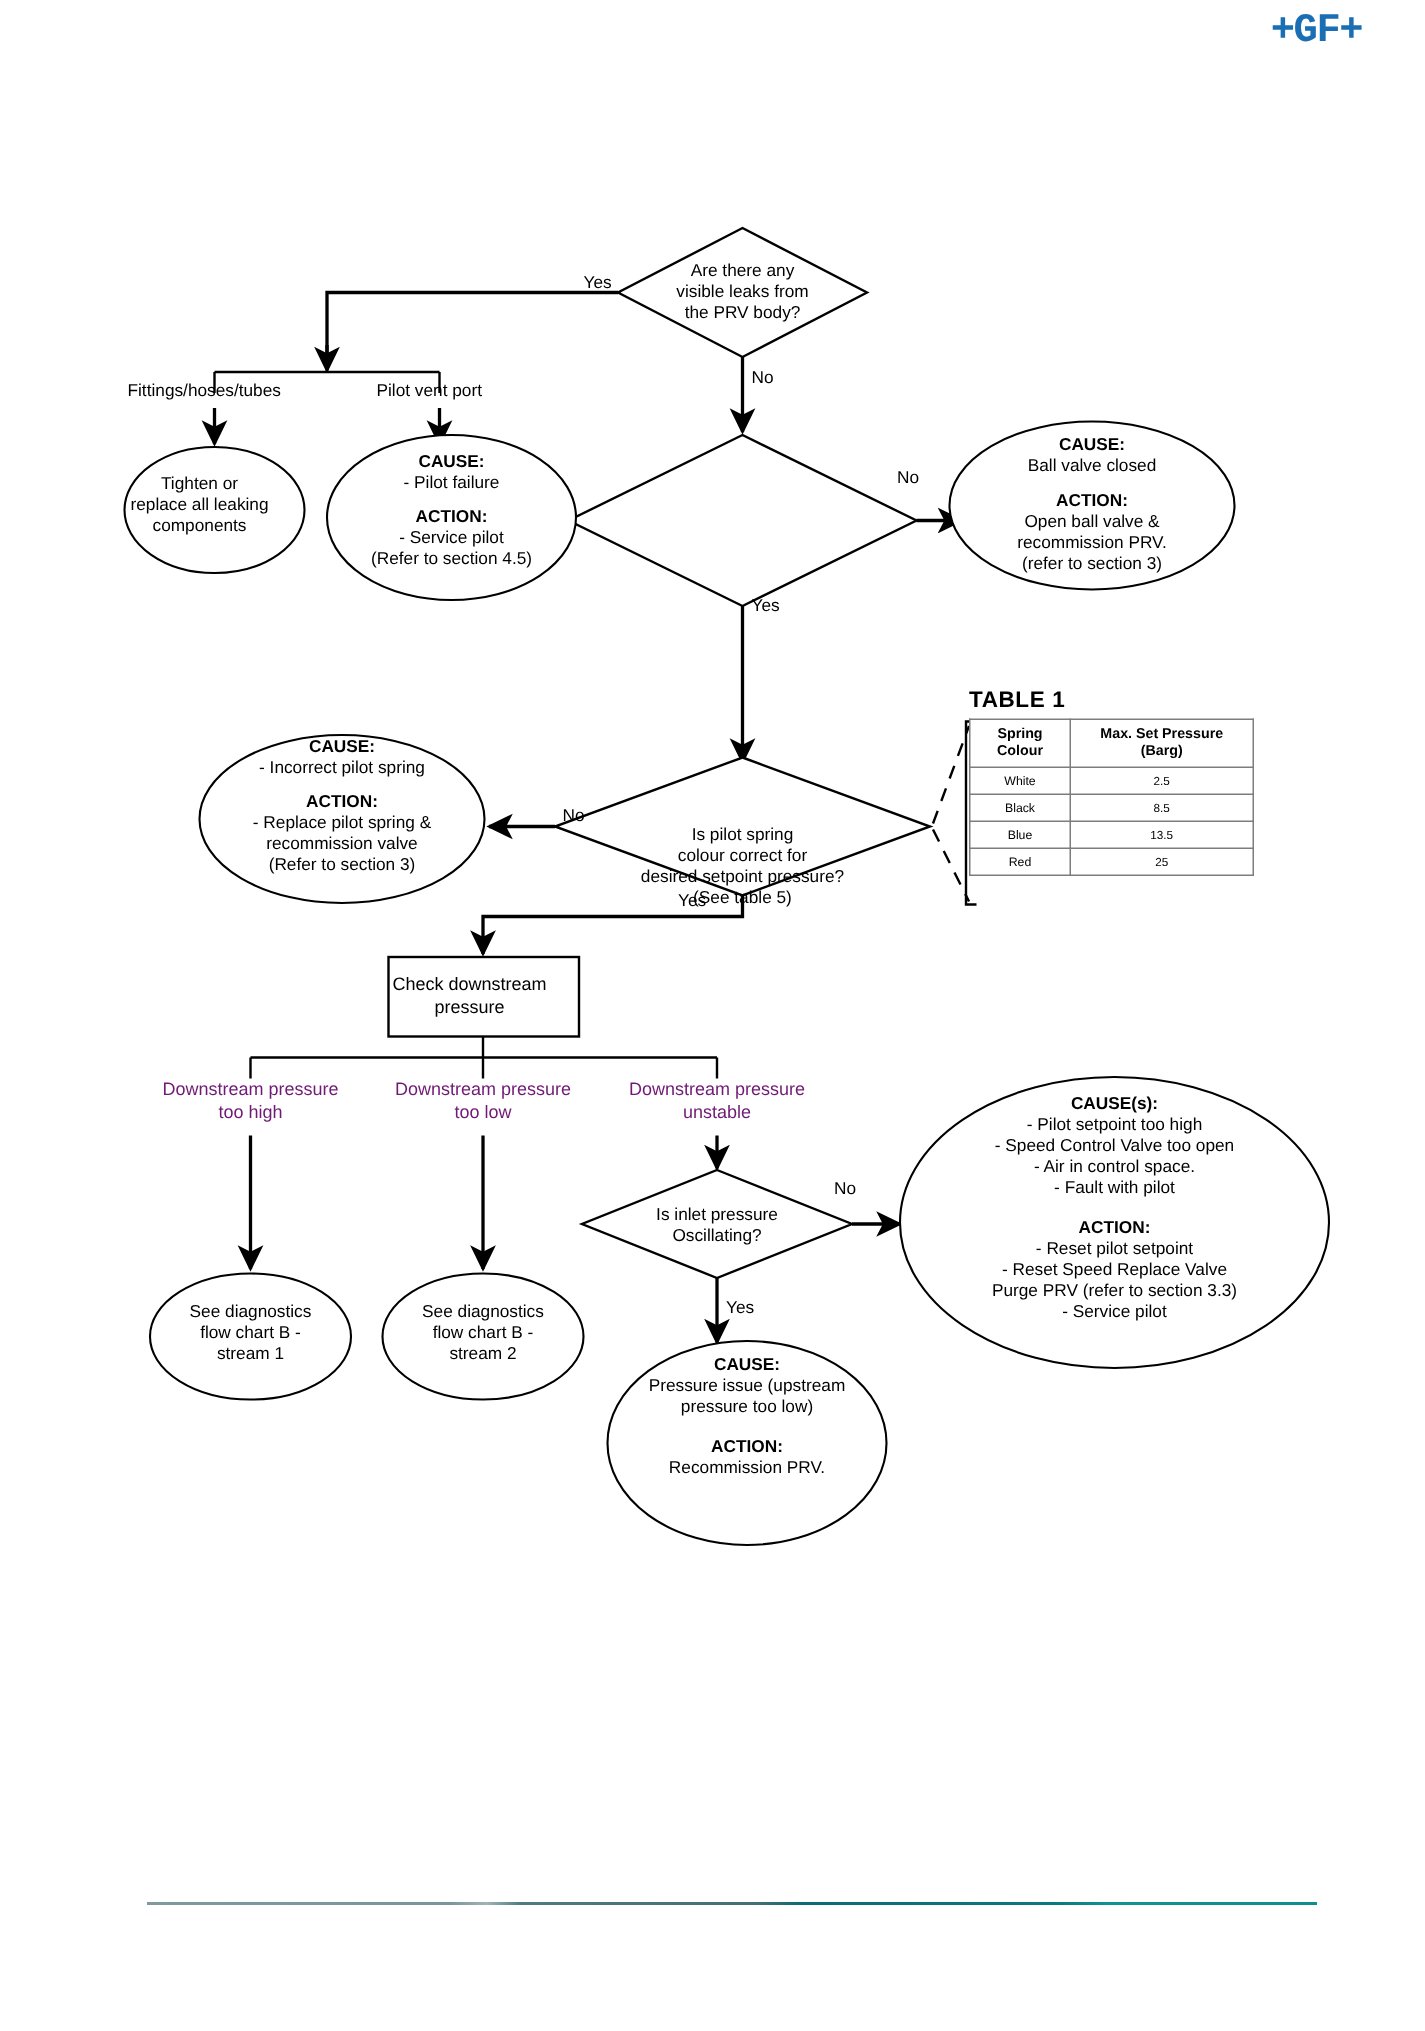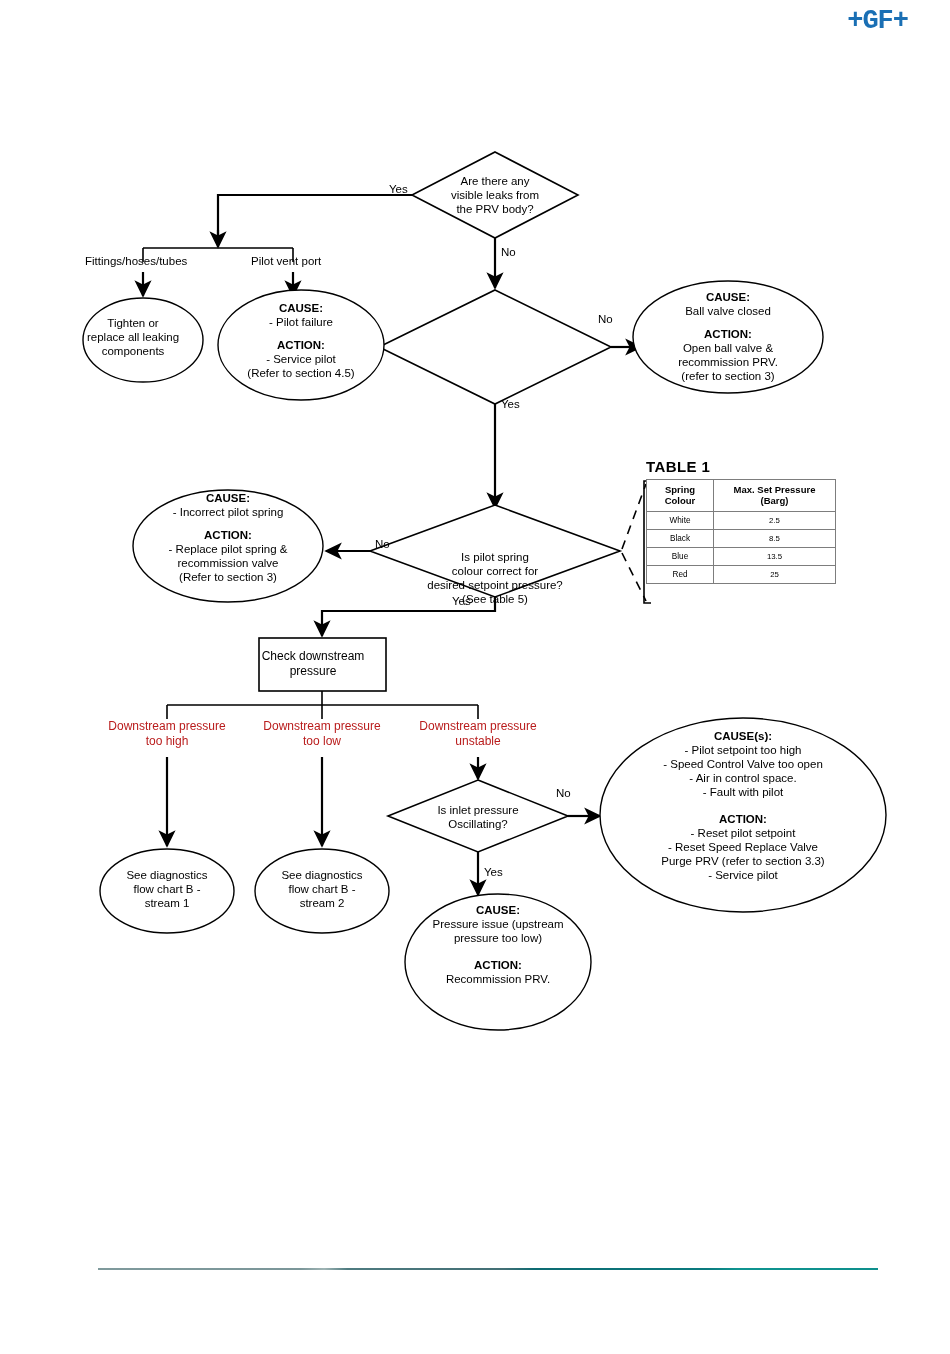--- a/index.html
+++ b/index.html
@@ -25,21 +25,21 @@
   svg#chart .ln{stroke:#000000;stroke-width:2.2;fill:none;}
   svg#chart .ln-thin{stroke:#000000;stroke-width:1.6;fill:none;}
   svg#chart .dash{stroke:#000000;stroke-width:1.6;fill:none;stroke-dasharray:9 7;}
   svg#chart .brk{stroke:#000000;stroke-width:1.6;fill:none;}
 
   
   .tx{position:absolute;text-align:center;line-height:1.22;
       font-size:11.5px;color:#000;}
   .tx b{font-weight:bold;}
   .lbl{position:absolute;font-size:11.5px;color:#000;white-space:nowrap;}
-  .blabel{position:absolute;text-align:center;font-size:12px;line-height:1.25;color:#b91c1c;}
+  .blabel{position:absolute;text-align:center;font-size:12px;line-height:1.25;color:#701a75;}
 
   
   #t1wrap{position:absolute;left:646px;top:458px;width:190px;}
   #t1title{font-size:15px;font-weight:bold;letter-spacing:.4px;margin-bottom:4px;}
   table#t1{border-collapse:collapse;width:190px;background:#fff;padding-left:36px;}
   table#t1 th,table#t1 td{border:1px solid #7d7d7d;text-align:center;color:#000;}
   table#t1 th{font-size:9.5px;font-weight:bold;padding:4px 2px;line-height:1.2;}
   table#t1 td{font-size:7.8px;padding:4px 2px;}
   table#t1 td.c1{font-size:8.2px;}
   #t1 .colA{width:62px;}

